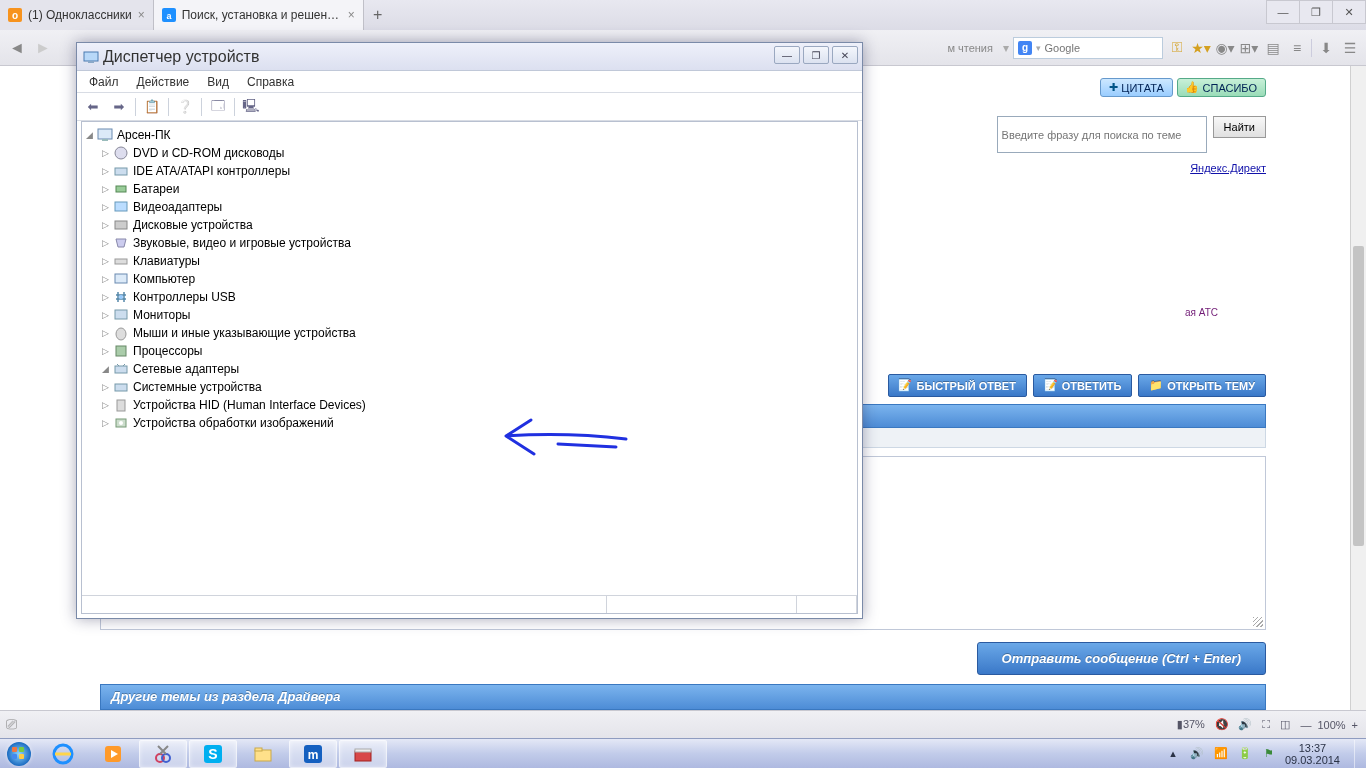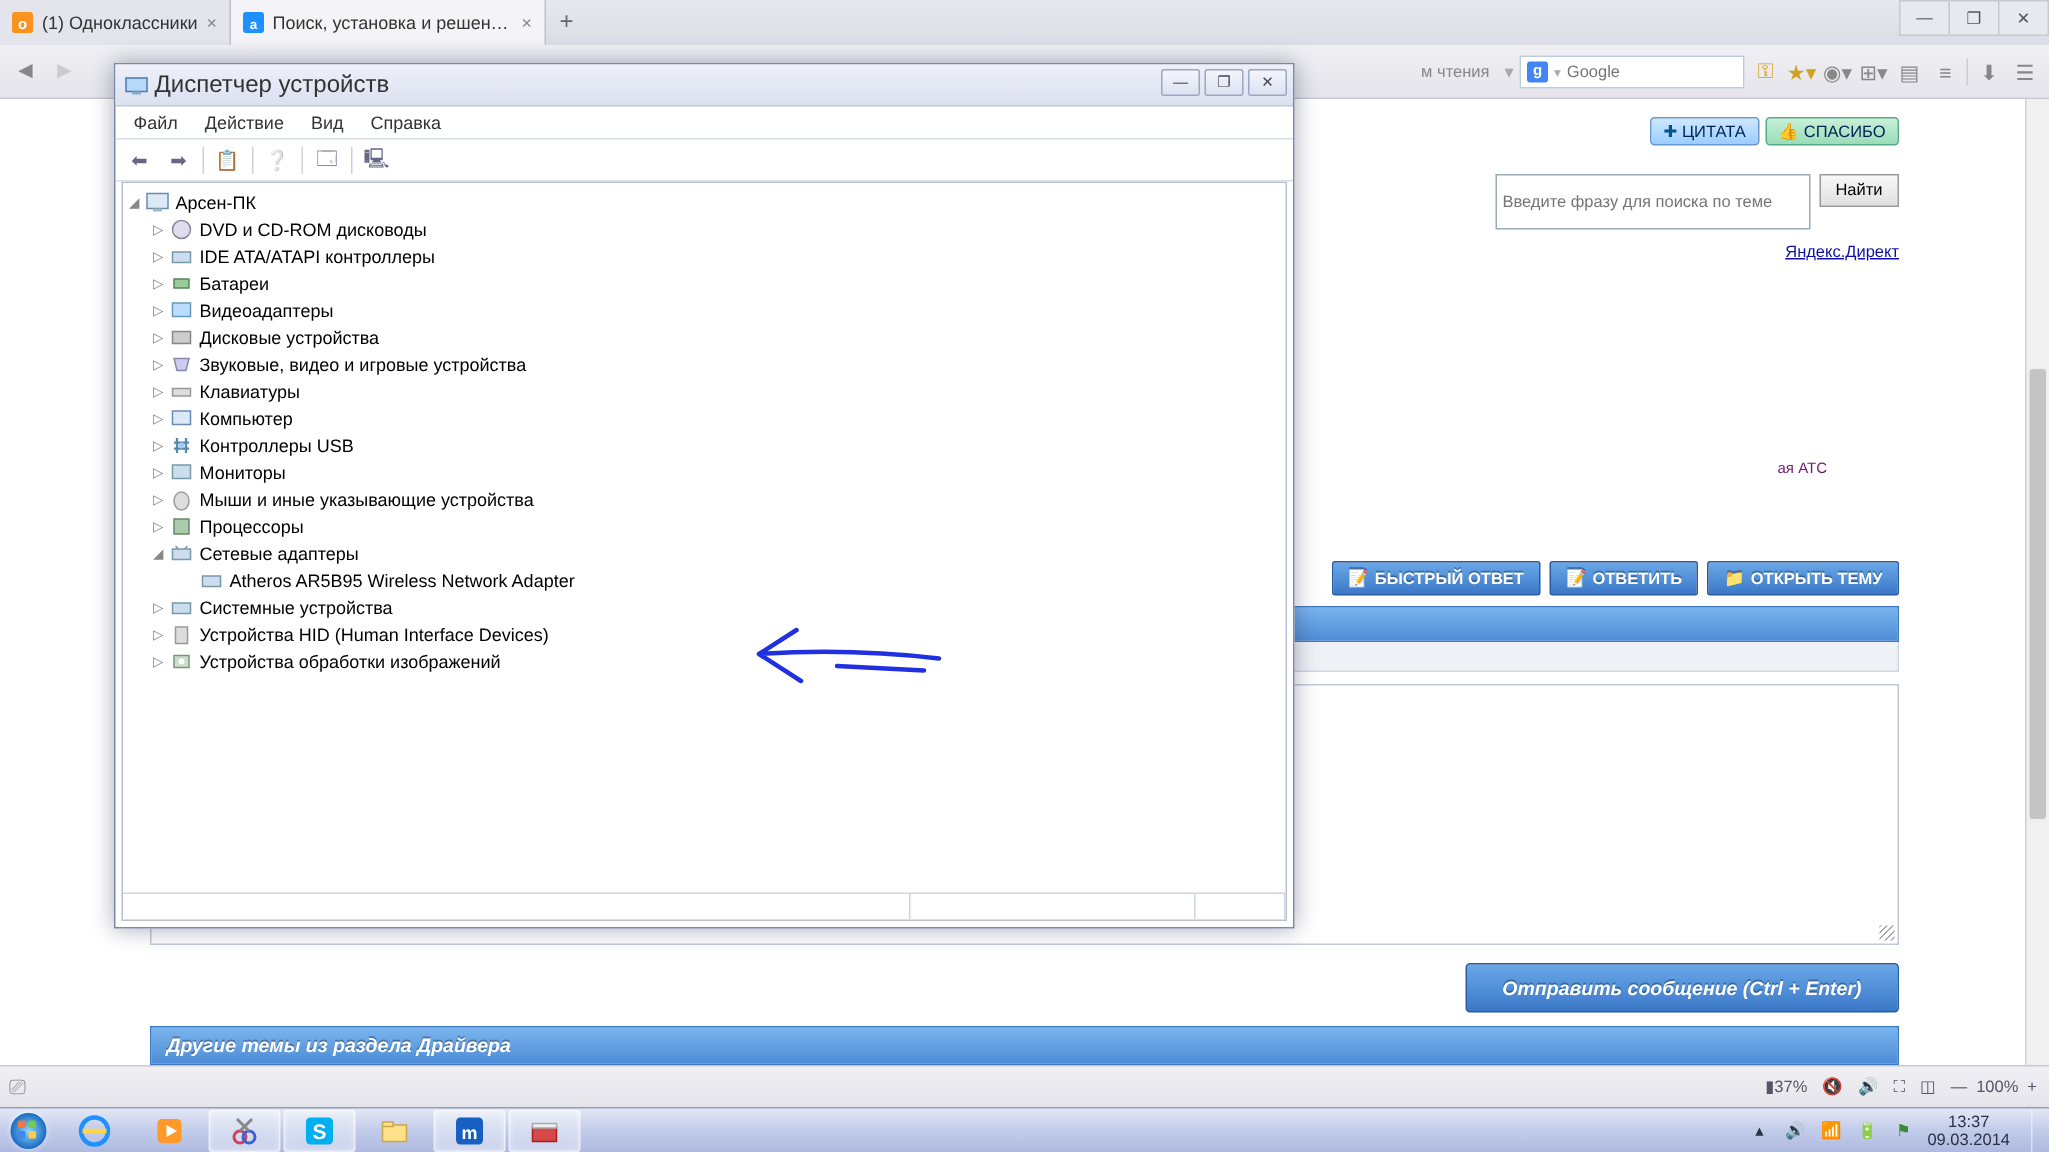--- a/index.html
+++ b/index.html
@@ -312,27 +312,20 @@
             <span>Процессоры</span>
           </div>
           <div class="node l1">
             <span class="exp">◢</span>
             <span class="nico"><svg viewBox="0 0 16 16">
                 <rect x="2" y="5" width="12" height="7" fill="#cde" stroke="#79a"></rect>
                 <path d="M4 3l2 2M12 3l-2 2" stroke="#79a"></path>
               </svg></span>
             <span>Сетевые адаптеры</span>
           </div>
-          <div class="node l2">
-            <span class="exp"></span>
-            <span class="nico"><svg viewBox="0 0 16 16">
-                <rect x="2" y="5" width="12" height="7" fill="#cde" stroke="#79a"></rect>
-              </svg></span>
-            <span>Atheros AR5B95 Wireless Network Adapter</span>
-          </div>
           <div class="node l1">
             <span class="exp">▷</span>
             <span class="nico"><svg viewBox="0 0 16 16">
                 <rect x="2" y="5" width="12" height="7" fill="#cde" stroke="#79a"></rect>
               </svg></span>
             <span>Системные устройства</span>
           </div>
           <div class="node l1">
             <span class="exp">▷</span>
             <span class="nico"><svg viewBox="0 0 16 16">

